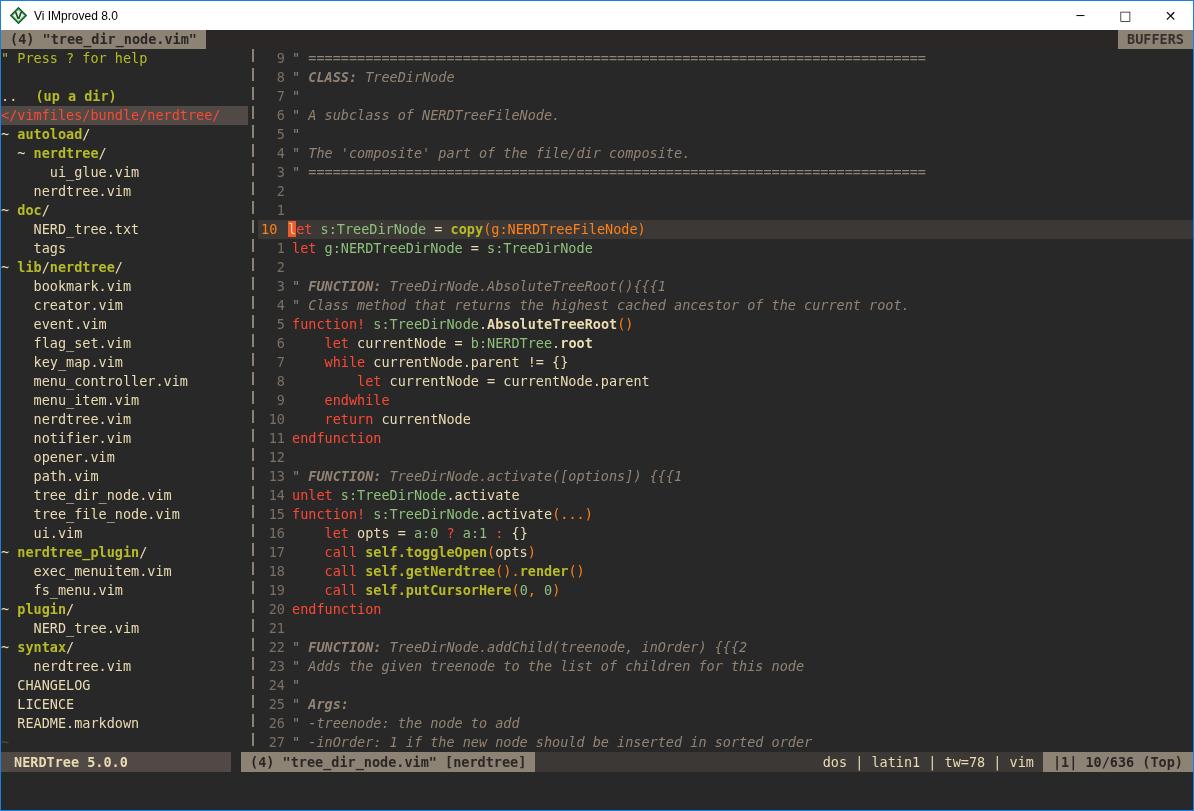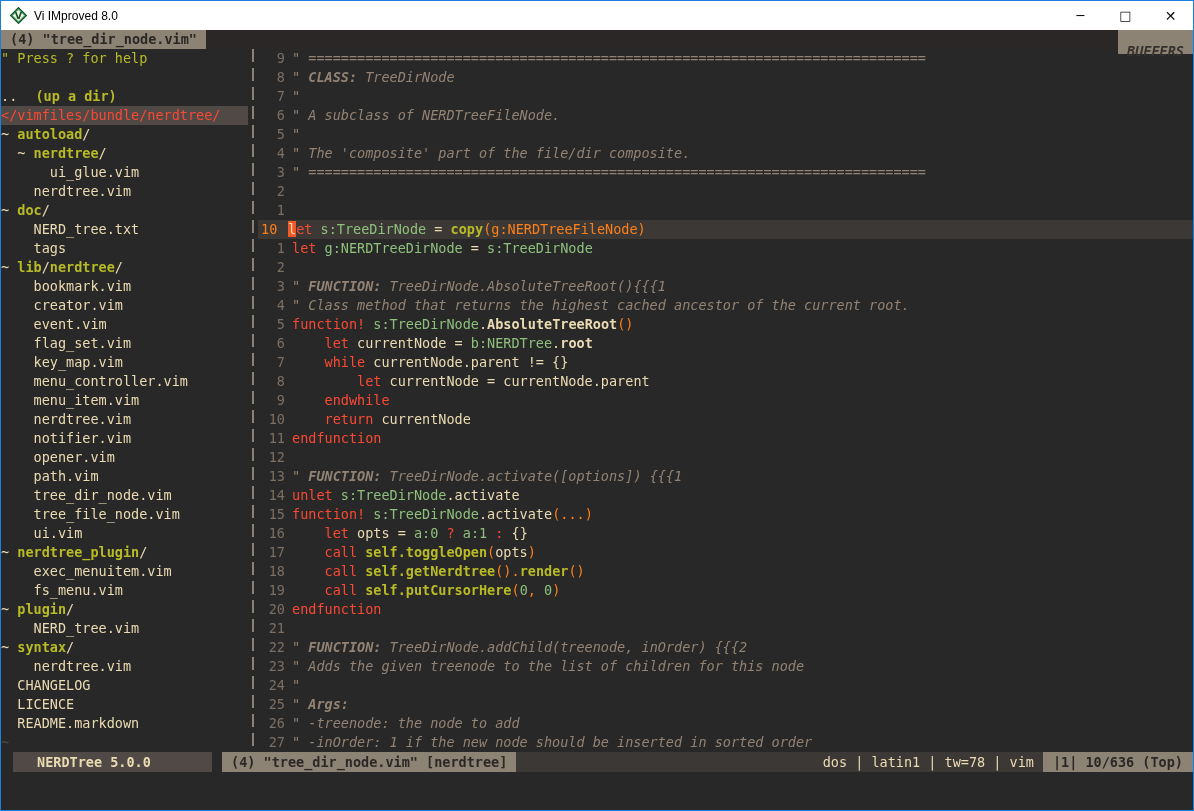--- a/index.html
+++ b/index.html
@@ -15,38 +15,38 @@
   .titlebar .vicon{width:17px;height:17px;margin-left:9px;flex:0 0 auto;}
   .titlebar .wtitle{margin-left:7px;font-family:"Liberation Sans",sans-serif;font-size:12px;color:#000;}
   .titlebar .spacer{flex:1;}
   .wbtn{width:45px;height:29px;display:flex;align-items:center;justify-content:center;
         font-family:"DejaVu Sans",sans-serif;font-size:13px;color:#111;cursor:default;}
   .wbtn.close{font-size:14px;}
   
   .tabline{height:19px;background:#2a2726;display:flex;align-items:stretch;line-height:19px;font-size:13.5px;}
   .tab{background:var(--tan,#8d8375);color:#2b2725;font-weight:bold;padding:0 9px;white-space:pre;}
   .tabfill{flex:1;}
-  .buffers{background:var(--tan,#8d8375);color:#36312c;font-weight:bold;padding:12px 9px;font-style:italic;}
+  .buffers{background:var(--tan,#8d8375);color:#36312c;font-weight:bold;padding:0 9px;}
   
   .main{height:703px;display:flex;overflow:hidden;}
   .sidebar{width:247px;flex:0 0 auto;overflow:hidden;}
   .vsep{width:10px;flex:0 0 auto;position:relative;background:var(--bg,#282828);}
   .vsep:before{content:"";position:absolute;left:4px;top:0;bottom:0;width:2px;
      background:repeating-linear-gradient(to bottom,var(--sepdash,#8a8274) 0 13px,transparent 13px 19px);}
   .editor{flex:1;overflow:hidden;}
   .row{height:19px;line-height:19px;white-space:pre;font-size:13.5px;}
   .row.sel{background:var(--sel_bg,#504945);}
   .row.cur{background:var(--cursorline,#3c3836);}
   .gut{display:inline-block;width:27px;text-align:right;padding-right:7px;color:var(--linenr,#7c6f64);}
   .gut.gcur{text-align:left;padding-left:3px;padding-right:0;color:var(--orange,#fe8019);}
   .code{white-space:pre;}
   .cursor-block{background:var(--cursor_bg,#ef5a28);color:#32302f;}
   
   .statusline{height:20px;display:flex;line-height:20px;font-size:13.5px;}
-  .st-nerd{width:199px;flex:0 0 auto;background:var(--sel_bg,#504945);color:var(--fg,#ebdbb2);font-weight:bold;padding-left:24px;box-sizing:border-box;margin-left:12px;}
+  .st-nerd{width:230px;flex:0 0 auto;background:var(--sel_bg,#504945);color:var(--fg,#ebdbb2);font-weight:bold;padding-left:13px;box-sizing:border-box;}
   .st-gap{width:10px;flex:0 0 auto;background:var(--bg,#282828);}
   .st-file{background:var(--tan,#8d8375);color:#2b2725;font-weight:bold;padding:0 9px;white-space:pre;}
   .st-mid{flex:1;background:var(--cursorline,#3c3836);color:var(--fg,#ebdbb2);text-align:right;padding-right:9px;white-space:pre;}
   .st-pos{background:var(--tan,#8d8375);color:#2b2725;font-weight:bold;padding:0 10px;white-space:pre;}
   
   .cmdline{height:38px;background:var(--bg,#282828);color:var(--fg,#ebdbb2);font-size:13.5px;line-height:19px;padding-left:4px;}
 </style>
 </head>
 <body>
 

